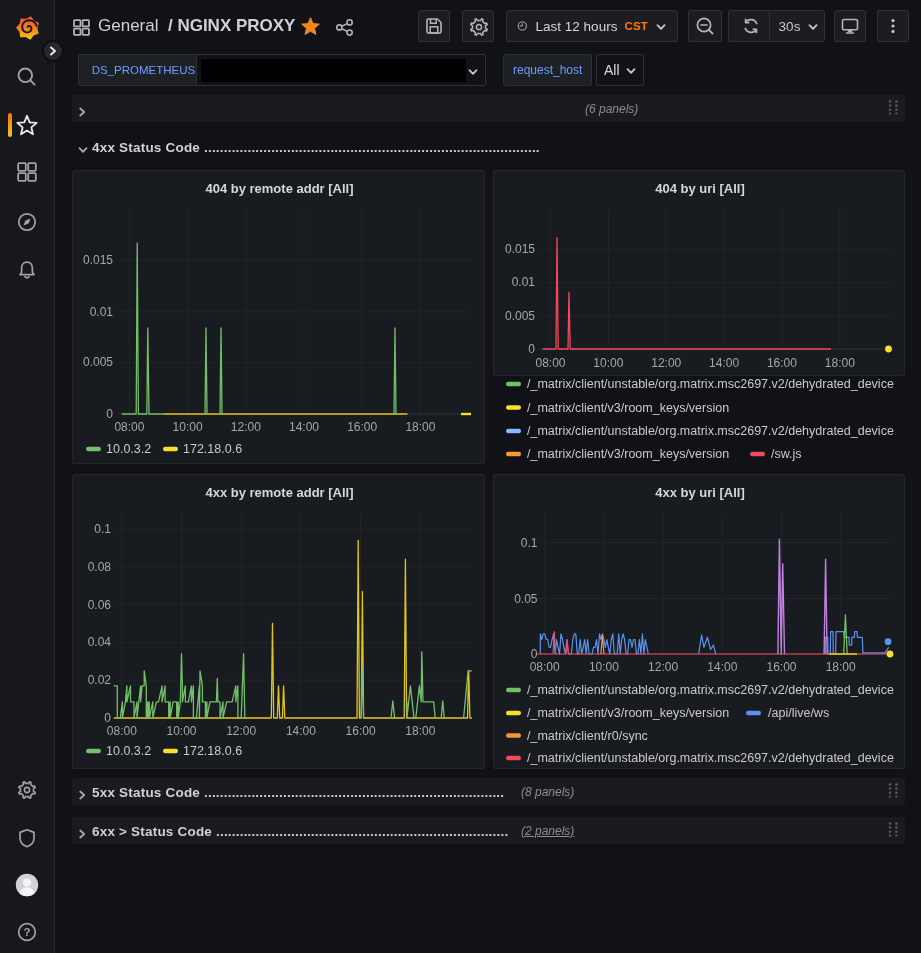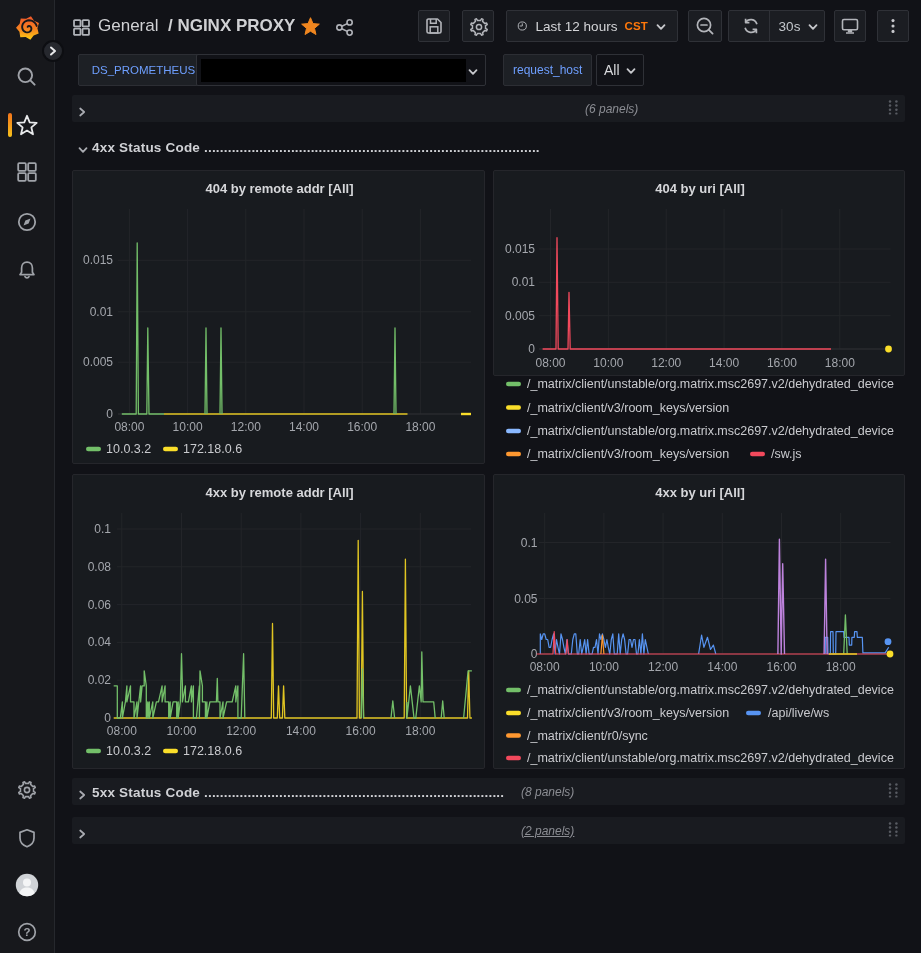--- a/index.html
+++ b/index.html
@@ -356,20 +356,21 @@
         <circle cx="8.4" cy="2.0" r="1.25" fill="#585b62"></circle>
         <circle cx="8.4" cy="6.1" r="1.25" fill="#585b62"></circle>
         <circle cx="8.4" cy="10.2" r="1.25" fill="#585b62"></circle>
         <circle cx="8.4" cy="14.299999999999999" r="1.25" fill="#585b62"></circle>
       </svg></div>
   </div>
 <div style="position:absolute;left:72px;top:817px;width:833px;height:27px;background:#191b20;border-radius:2px;">
     <div style="position:absolute;left:4px;top:8px;"><svg width="11" height="11" viewBox="0 0 11 11" style="">
         <path d="M4.2 2.5 L8.2 6 L4.2 9.5" fill="none" stroke="#aaacb2" stroke-width="1.7" stroke-linecap="round" stroke-linejoin="round"></path>
       </svg></div>
+    <span style="position:absolute;left:20px;top:50%;transform:translateY(-50%);font-size:13.5px;font-weight:bold;letter-spacing:0.2px;color:#d0d1d5;white-space:nowrap;overflow:hidden;max-width:520px;">6xx &gt; Status Code ..........................................................................</span>
     <span style="position:absolute;left:449px;top:50%;transform:translateY(-50%);font-style:italic;font-size:12px;color:#8b8d93;white-space:nowrap;text-decoration:underline;">(2 panels)</span>
     <div style="position:absolute;right:6px;top:50%;transform:translateY(-50%);"><svg width="11" height="15" viewBox="0 0 11 15" style="">
         <circle cx="2" cy="2.0" r="1.25" fill="#585b62"></circle>
         <circle cx="2" cy="6.1" r="1.25" fill="#585b62"></circle>
         <circle cx="2" cy="10.2" r="1.25" fill="#585b62"></circle>
         <circle cx="2" cy="14.299999999999999" r="1.25" fill="#585b62"></circle>
         <circle cx="8.4" cy="2.0" r="1.25" fill="#585b62"></circle>
         <circle cx="8.4" cy="6.1" r="1.25" fill="#585b62"></circle>
         <circle cx="8.4" cy="10.2" r="1.25" fill="#585b62"></circle>
         <circle cx="8.4" cy="14.299999999999999" r="1.25" fill="#585b62"></circle>

